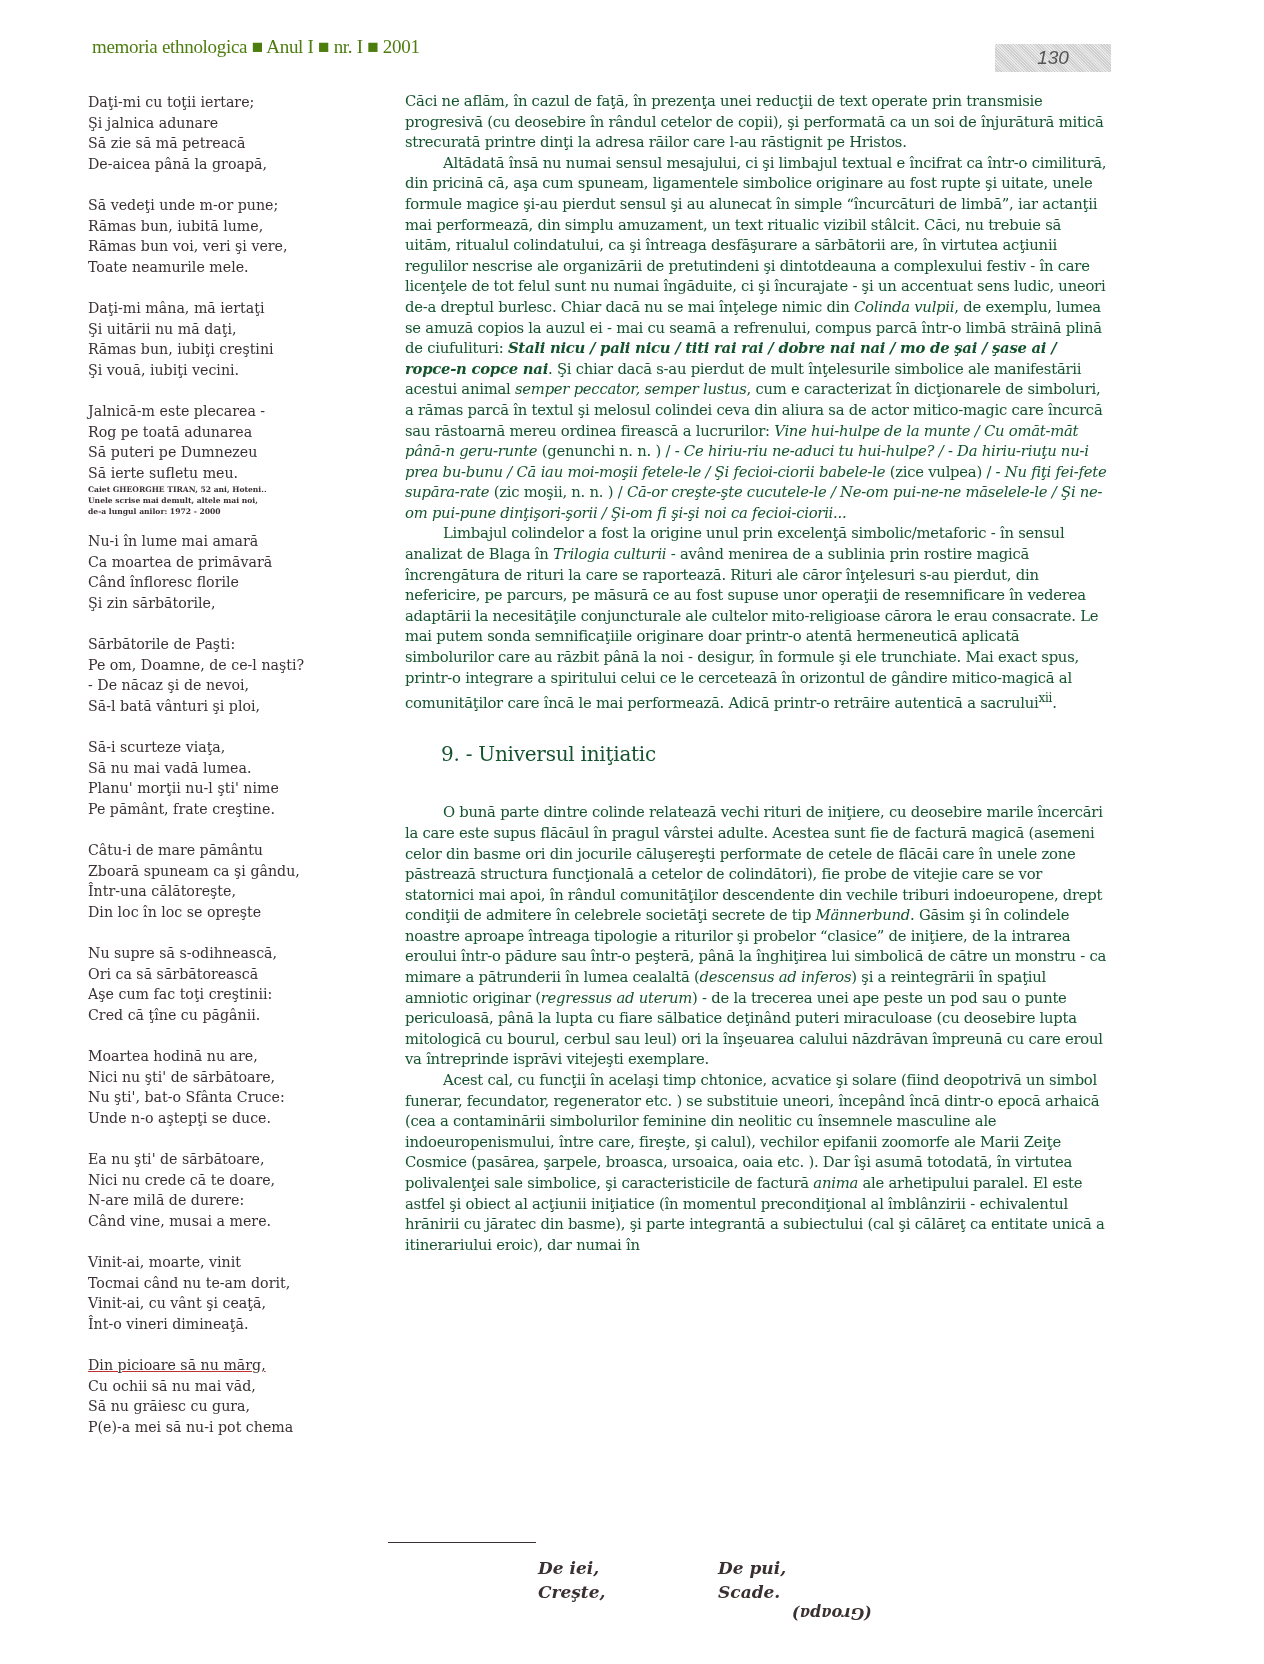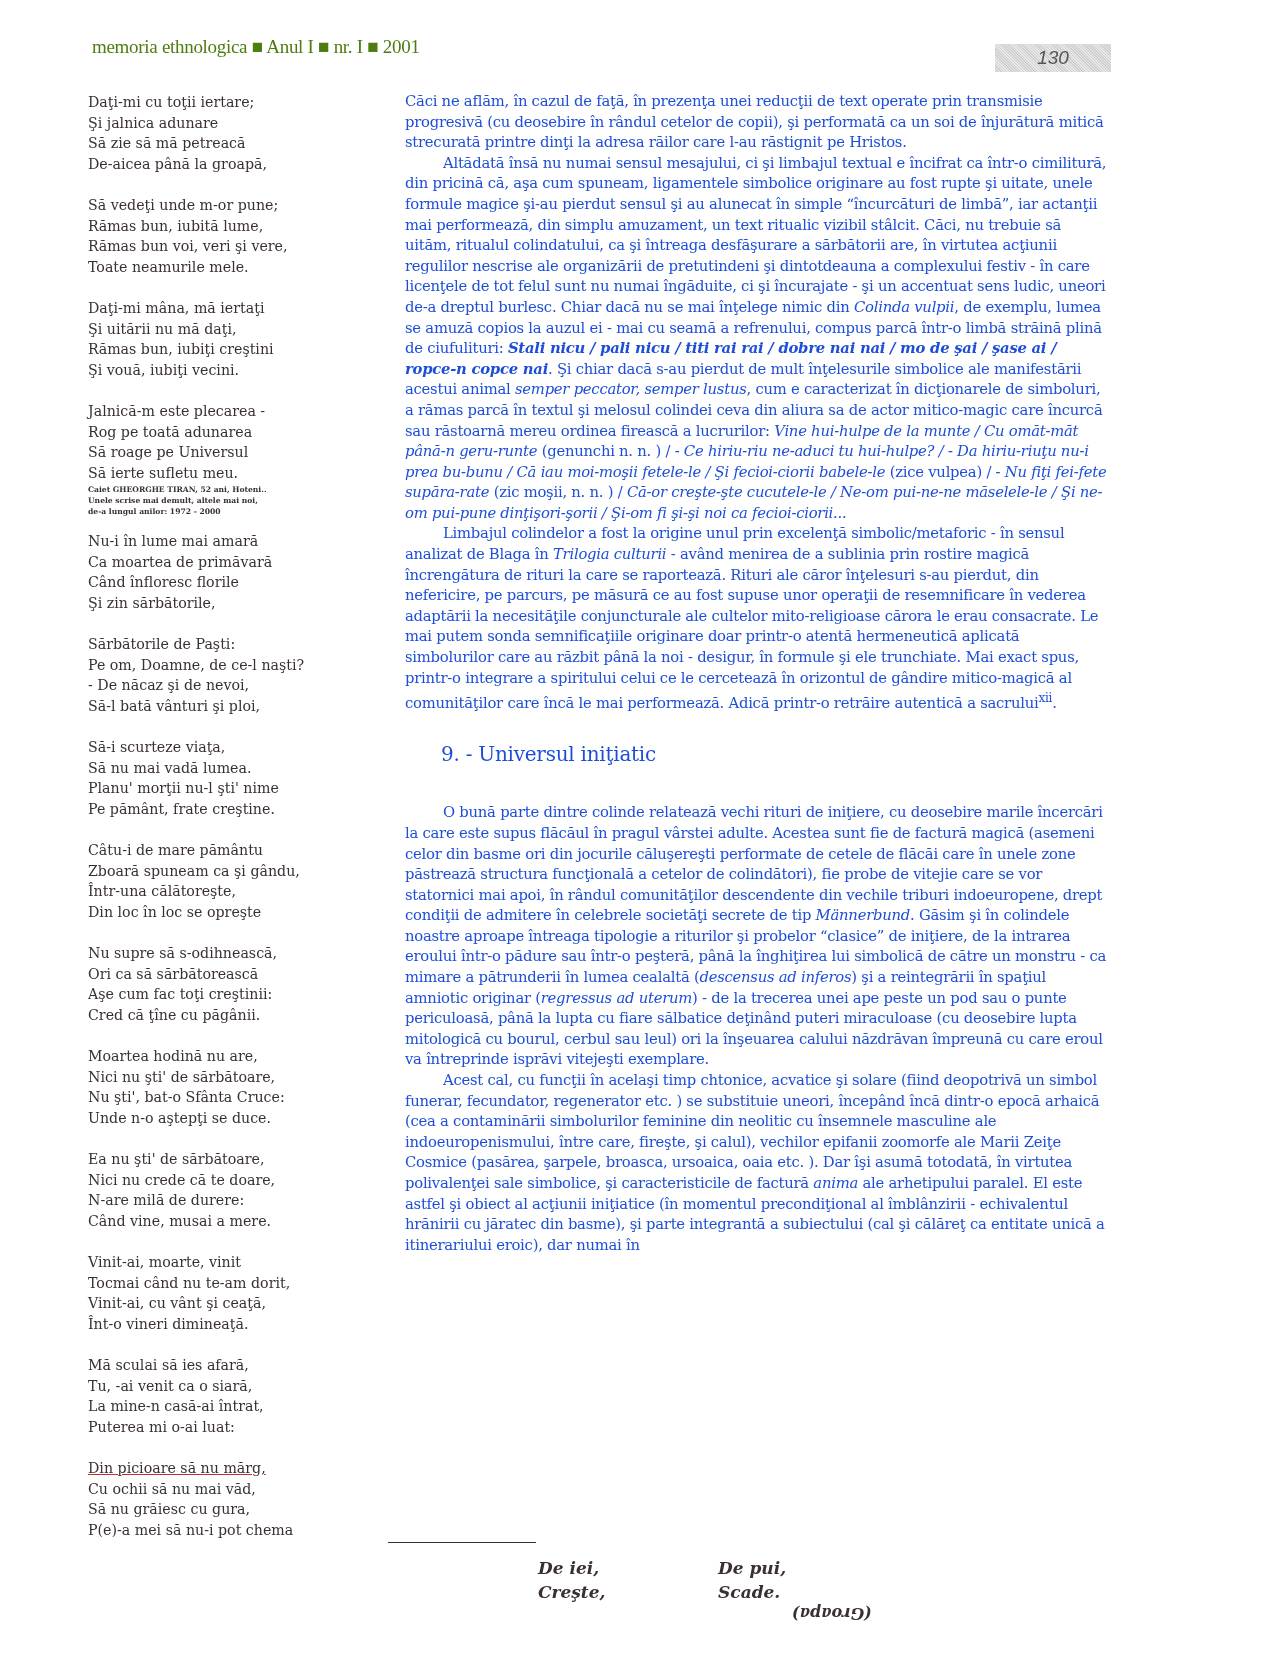--- a/index.html
+++ b/index.html
@@ -5,21 +5,21 @@
   html, body { margin: 0; padding: 0; background: #ffffff; }
   body { width: 1264px; height: 1664px; position: relative; overflow: hidden; color: #3a3032; }
   .header-title { position: absolute; left: 92px; top: 36px; font-family: Liberation Serif, serif; font-size: 19px; color: #4d7c0f; letter-spacing: -0.3px; }
   .page-num { position: absolute; left: 995px; top: 44px; width: 116px; height: 28px;
     background: repeating-linear-gradient(45deg, #cfcfcf 0 1px, #e8e8e8 1px 2px), #dcdcdc;
     font-family: "Liberation Sans", sans-serif; font-style: italic; font-size: 19px; color: #555; text-align: center; line-height: 28px; }
   .left-col { position: absolute; left: 88px; top: 92px; width: 290px; font-family: "DejaVu Serif", serif; font-size: 14.2px; line-height: 20.6px; color: #3a3032; }
   .stanza { margin-bottom: 20.6px; }
   .line { white-space: nowrap; }
   .note { font-size: 7.6px; line-height: 11px; font-weight: bold; margin-top: 1px; margin-bottom: 14px; }
-  .right-col { position: absolute; left: 405px; top: 91px; width: 705px; font-family: "DejaVu Serif", serif; font-size: 14.8px; line-height: 20.6px; color: #1d4ed8; text-align: left; letter-spacing: -0.25px; }
+  .right-col { position: absolute; left: 405px; top: 91px; width: 705px; font-family: "DejaVu Serif", serif; font-size: 14.8px; line-height: 20.6px; color: #14532d; text-align: left; letter-spacing: -0.25px; }
   .para { margin: 0; }
   .para.indent { text-indent: 38px; }
   i { font-style: italic; }
   b.it { font-style: italic; font-weight: bold; }
   .section-heading { font-weight: normal; font-size: 20px; margin: 30px 0 38px 36px; }
   .rule { position: absolute; left: 388px; top: 1542px; width: 148px; height: 1px; background: #3a3032; }
   .poem-box { position: absolute; font-family: "DejaVu Serif", serif; font-style: italic; font-weight: bold; font-size: 17px; line-height: 24px; color: #3a3032; }
   .pb1 { left: 538px; top: 1556px; }
   .pb2 { left: 718px; top: 1556px; }
   .groapa { position: absolute; left: 792px; top: 1604px; font-family: "DejaVu Serif", serif; font-style: italic; font-weight: bold; font-size: 16px; transform: rotate(180deg); color: #3a3032; }
@@ -56,21 +56,21 @@
       </div>
       <div class="stanza">
         <div class="line">Daţi-mi mâna, mă iertaţi</div>
         <div class="line">Şi uitării nu mă daţi,</div>
         <div class="line">Rămas bun, iubiţi creştini</div>
         <div class="line">Şi vouă, iubiţi vecini.</div>
       </div>
       <div class="stanza" style="margin-bottom: 0px;">
         <div class="line">Jalnică-m este plecarea -</div>
         <div class="line">Rog pe toată adunarea</div>
-        <div class="line">Să roage pe Universul</div>
+        <div class="line">Să puteri pe Dumnezeu</div>
         <div class="line">Să ierte sufletu meu.</div>
       </div>
     </div>
   <div class="note">
     <div class="line">Caiet GHEORGHE TIRAN, 52 ani, Hoteni..</div>
     <div class="line">Unele scrise mai demult, altele mai noi,</div>
     <div class="line">de-a lungul anilor: 1972 - 2000</div>
   </div>
   <div id="stanzas-b">
       <div class="stanza">
@@ -115,26 +115,20 @@
         <div class="line">N-are milă de durere:</div>
         <div class="line">Când vine, musai a mere.</div>
       </div>
       <div class="stanza">
         <div class="line">Vinit-ai, moarte, vinit</div>
         <div class="line">Tocmai când nu te-am dorit,</div>
         <div class="line">Vinit-ai, cu vânt şi ceaţă,</div>
         <div class="line">Înt-o vineri dimineaţă.</div>
       </div>
       <div class="stanza">
-        <div class="line">Mă sculai să ies afară,</div>
-        <div class="line">Tu, -ai venit ca o siară,</div>
-        <div class="line">La mine-n casă-ai întrat,</div>
-        <div class="line">Puterea mi o-ai luat:</div>
-      </div>
-      <div class="stanza">
         <div class="line underline-red">Din picioare să nu mărg,</div>
         <div class="line">Cu ochii să nu mai văd,</div>
         <div class="line">Să nu grăiesc cu gura,</div>
         <div class="line">P(e)-a mei să nu-i pot chema</div>
       </div>
     </div>
 </div>
 
 <div class="right-col">
   <p class="para"><span>Căci ne aflăm, în cazul de faţă, în prezenţa unei reducţii de text operate prin transmisie progresivă (cu deosebire în rândul cetelor de copii), şi performată ca un soi de înjurătură mitică strecurată printre dinţi la adresa răilor care l-au răstignit pe Hristos.</span></p>

